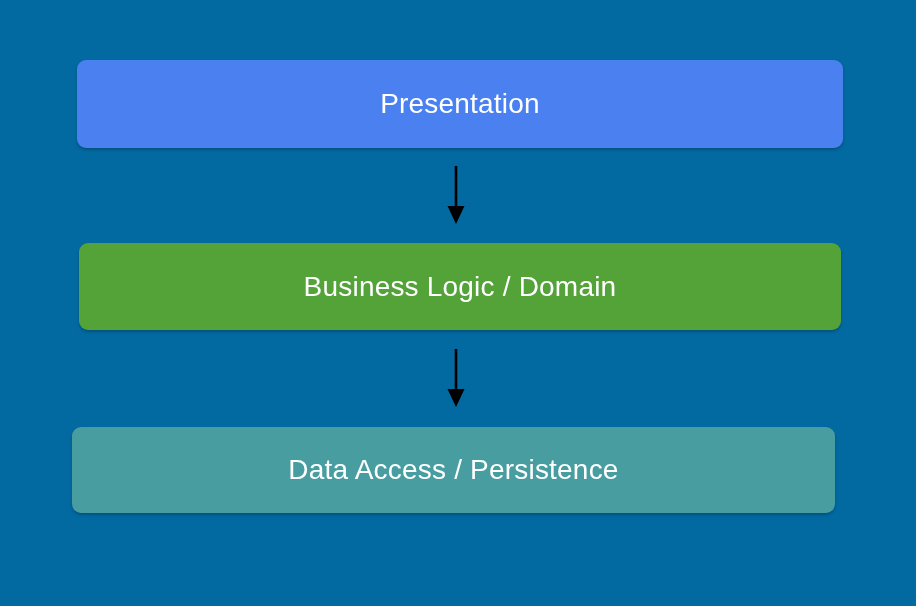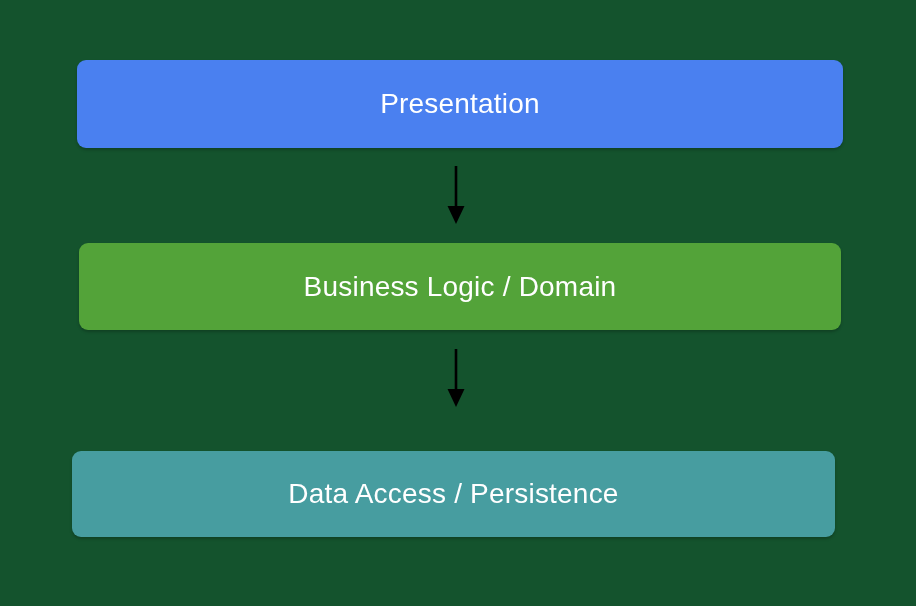--- a/index.html
+++ b/index.html
@@ -5,21 +5,21 @@
   html, body {
     margin: 0;
     padding: 0;
     background: #ffffff;
     font-family: "Liberation Sans", "DejaVu Sans", sans-serif;
   }
   .canvas {
     position: relative;
     width: 916px;
     height: 606px;
-    background: #14532d;
+    background: #0369a1;
     overflow: hidden;
   }
   .layer-box {
     position: absolute;
     border-radius: 9px;
     display: flex;
     align-items: center;
     justify-content: center;
     box-shadow: 0 2px 3px rgba(0,0,0,0.22);
   }
@@ -57,17 +57,17 @@
 
   <div class="layer-box layer-1" style="background-color: rgb(83, 163, 57);">
     <span class="layer-label">Business Logic / Domain</span>
   </div>
 
   <svg class="arrow arrow-1" viewBox="0 0 24 58" xmlns="http://www.w3.org/2000/svg">
     <rect x="10.7" y="0" width="2.6" height="42" fill="#000000"></rect>
     <polygon points="12,58 3.5,40 20.5,40" fill="#000000"></polygon>
   </svg>
 
-  <div class="layer-box layer-2" style="background-color: rgb(71, 157, 160); margin-top: 24px;">
+  <div class="layer-box layer-2" style="background-color: rgb(71, 157, 160);">
     <span class="layer-label">Data Access / Persistence</span>
   </div>
 
 </div>
 
 </body></html>

